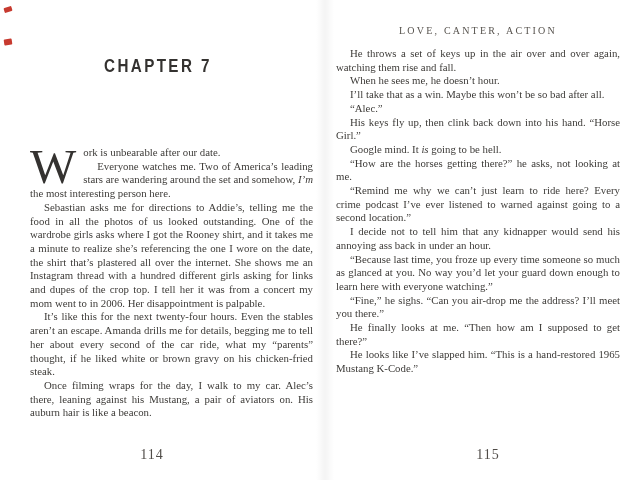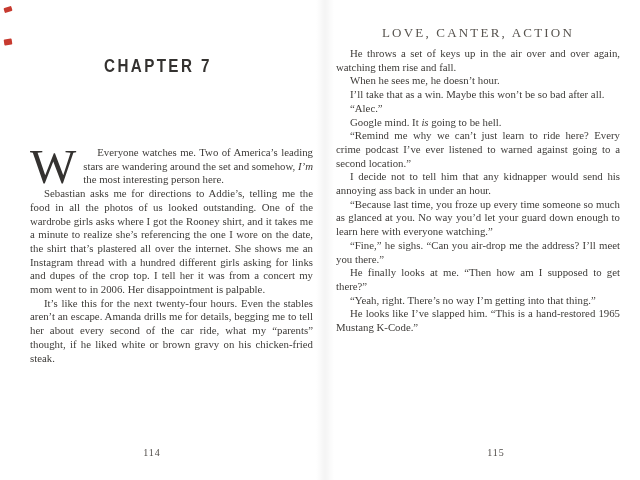--- a/index.html
+++ b/index.html
@@ -15,75 +15,78 @@
   .red-mark.m1{left:4px;top:7px;width:8px;height:5px;transform:rotate(-18deg);}
   .red-mark.m2{left:4px;top:39px;width:8px;height:6px;transform:rotate(-8deg);}
   .chapter-heading{
     position:absolute;left:104px;top:55px;
     font-family:"Liberation Sans","DejaVu Sans",sans-serif;
     font-weight:700;font-size:19px;letter-spacing:3px;color:#343230;
     transform:scaleX(.80);transform-origin:left top;white-space:nowrap;
   }
   .running-header{
     position:absolute;left:336px;top:25px;width:284px;text-align:center;
-    font-size:13px;letter-spacing:2.2px;color:#57534e;white-space:nowrap;
+    font-size:10px;letter-spacing:2.2px;color:#57534e;white-space:nowrap;
   }
   .body-col{
     position:absolute;color:#3d3b38;font-size:10.8px;line-height:13.7px;
     text-align:justify;
   }
   .left-col{left:30px;top:146px;width:283px;}
   .right-col{left:336px;top:47px;width:284px;}
   .body-col p{margin:0;padding:0;}
   .body-col p.indent{text-indent:14px;}
   .dropcap{
     float:left;font-size:49px;line-height:36px;padding:3px 7px 0 0;
     color:#343230;font-weight:400;
   }
   .body-col em, .body-col .it{}
   .folio{
     position:absolute;top:447px;transform:translateX(-50%);
-    font-size:10px;letter-spacing:1px;color:#504c48;
+    font-size:14px;letter-spacing:1px;color:#504c48;
   }
   .folio.left{left:152px;}
-  .folio.right{left:488px;margin-left:8px;}
+  .folio.right{left:488px;}
 </style>
 </head>
 <body>
 
 <div class="spread">
 
   <div class="gutter"></div>
 
   <div class="red-mark m1"></div>
   <div class="red-mark m2"></div>
 
   <div class="chapter-heading">CHAPTER 7</div>
 
   <div class="body-col left-col">
     <span class="dropcap">W</span>
+    <p><span>ork is unbearable after our date.</span></p>
     <p class="indent"><span>Everyone watches me. Two of America’s leading stars are wandering around the set and somehow, </span><em>I’m</em><span> the most interesting person here.</span></p>
     <p class="indent"><span>Sebastian asks me for directions to Addie’s, telling me the food in all the photos of us looked outstanding. One of the wardrobe girls asks where I got the Rooney shirt, and it takes me a minute to realize she’s referencing the one I wore on the date, the shirt that’s plastered all over the internet. She shows me an Instagram thread with a hundred different girls asking for links and dupes of the crop top. I tell her it was from a concert my mom went to in 2006. Her disappointment is palpable.</span></p>
     <p class="indent"><span>It’s like this for the next twenty-four hours. Even the stables aren’t an escape. Amanda drills me for details, begging me to tell her about every second of the car ride, what my “parents” thought, if he liked white or brown gravy on his chicken-fried steak.</span></p>
+    <p class="indent"><span>Once filming wraps for the day, I walk to my car. Alec’s there, leaning against his Mustang, a pair of aviators on. His auburn hair is like a beacon.</span></p>
   </div>
 
   <div class="folio left">114</div>
 
   <div class="running-header">LOVE, CANTER, ACTION</div>
 
   <div class="body-col right-col">
     <p class="indent"><span>He throws a set of keys up in the air over and over again, watching them rise and fall.</span></p>
     <p class="indent"><span>When he sees me, he doesn’t hour.</span></p>
     <p class="indent"><span>I’ll take that as a win. Maybe this won’t be so bad after all.</span></p>
     <p class="indent"><span>“Alec.”</span></p>
+    <p class="indent"><span>His keys fly up, then clink back down into his hand. “Horse Girl.”</span></p>
     <p class="indent"><span>Google mind. It </span><em>is</em><span> going to be hell.</span></p>
+    <p class="indent"><span>“How are the horses getting there?” he asks, not looking at me.</span></p>
     <p class="indent"><span>“Remind me why we can’t just learn to ride here? Every crime podcast I’ve ever listened to warned against going to a second location.”</span></p>
     <p class="indent"><span>I decide not to tell him that any kidnapper would send his annoying ass back in under an hour.</span></p>
     <p class="indent"><span>“Because last time, you froze up every time someone so much as glanced at you. No way you’d let your guard down enough to learn here with everyone watching.”</span></p>
     <p class="indent"><span>“Fine,” he sighs. “Can you air-drop me the address? I’ll meet you there.”</span></p>
     <p class="indent"><span>He finally looks at me. “Then how am I supposed to get there?”</span></p>
-    <p class="indent"><span>“Yeah, right. There’s no way I’m getting into that thing.”</span></p>
     <p class="indent"><span>He looks like I’ve slapped him. “This is a hand-restored 1965 Mustang K-Code.”</span></p>
   </div>
 
   <div class="folio right">115</div>
 
 </div>
 
 </body></html>

